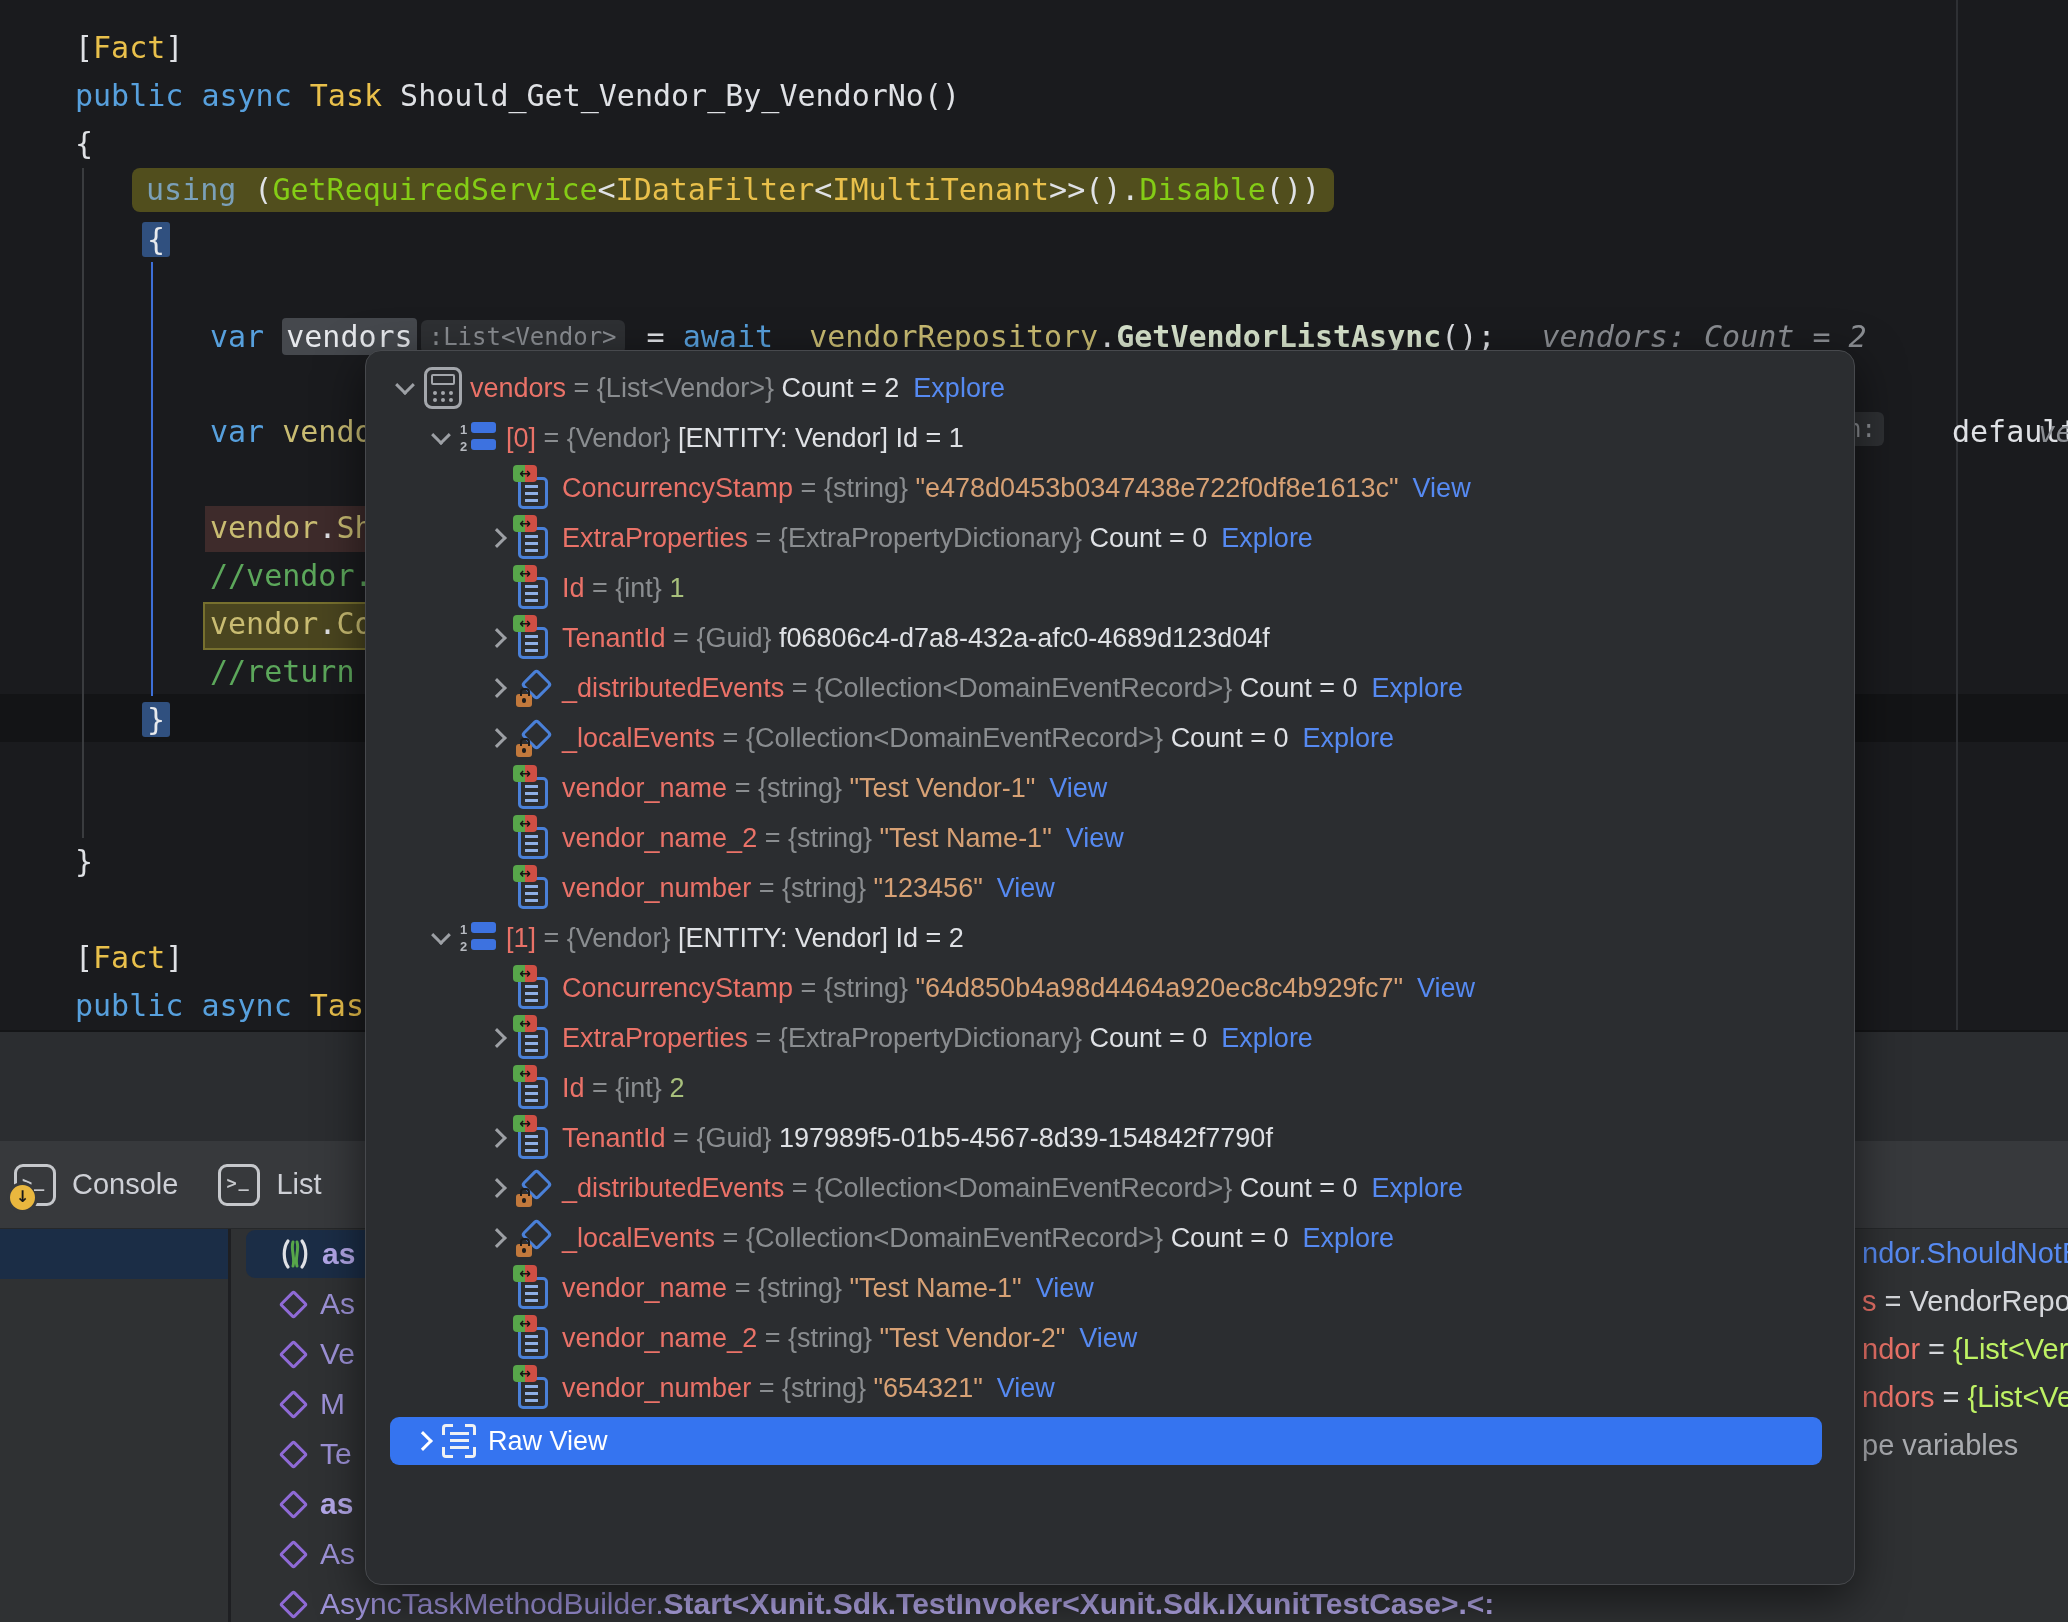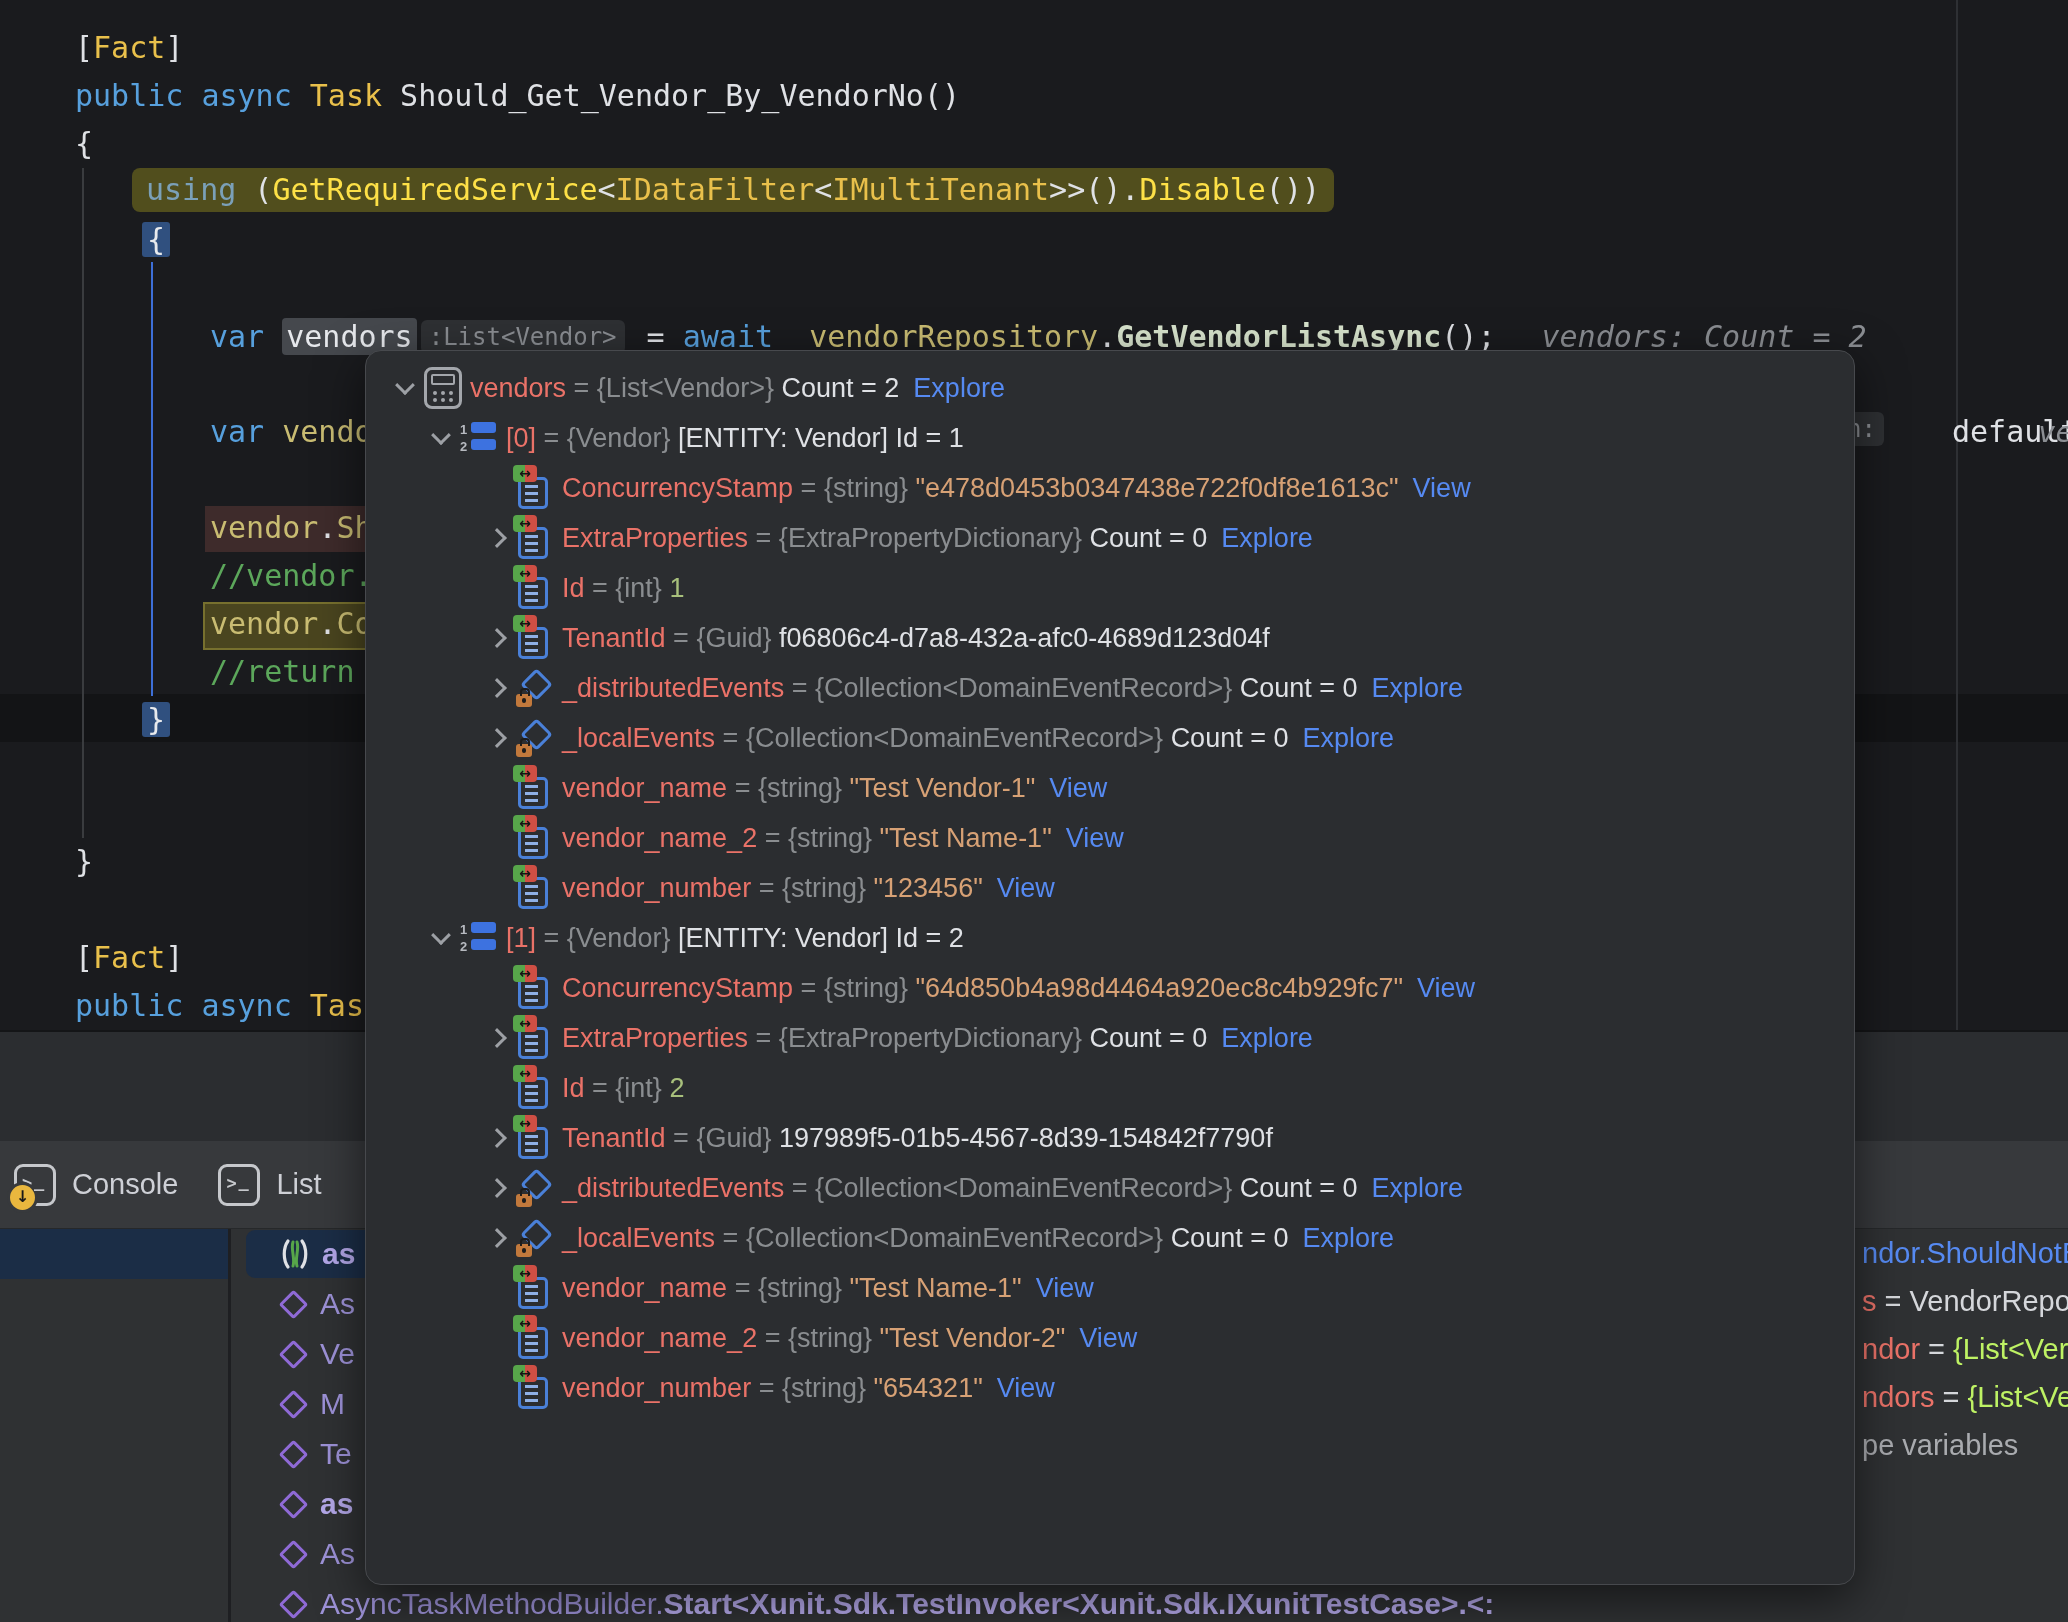--- a/index.html
+++ b/index.html
@@ -1,21 +1,21 @@
 <!DOCTYPE html>
 <html><head>
 <meta charset="utf-8">
 <style>
   html,body{margin:0;padding:0;background:#1e1f22;}
   #stage{position:relative;width:2068px;height:1622px;overflow:hidden;background:#1e1f22;
          font-family:"Liberation Sans",sans-serif;}
   
   #editor{position:absolute;left:0;top:0;width:2068px;height:1030px;background:#1a1b1e;border-bottom:2px solid #141517;}
   .codeline{position:absolute;white-space:pre;font-family:"DejaVu Sans Mono",monospace;font-size:30px;line-height:48px;z-index:3;}
-  .tk-p{color:#dfe1e5}.tk-kw{color:#57a0dd}.tk-type{color:#e9c04b}.tk-meth{color:#fde047}
+  .tk-p{color:#dfe1e5}.tk-kw{color:#57a0dd}.tk-type{color:#e9c04b}.tk-meth{color:#84cc16}
   .tk-methb{color:#d8e4cd;font-weight:700}.tk-khaki{color:#c9bc72}.tk-com{color:#5ca75b}.tk-usingkw{color:#7ba0b8}
   .tk-selvar{color:#e6e8ec;background:#45484d;border-radius:4px;padding:1px 4px;}
   .tk-hint{color:#8b8e93;background:#2e3033;border-radius:6px;font-size:24px;padding:3px 8px;margin:0 4px;vertical-align:2px;}
   .tk-brace{color:#e8eaed;background:#30507f;border-radius:3px;padding:0 5px;}
   .trail-hint{color:#8b8e93;font-style:italic;margin-left:46px;}
   .exec-box{background:#514e1d;border-radius:8px;padding:0 14px;line-height:44px;height:44px;display:inline-block;}
   .band-red{position:absolute;left:205px;top:506px;width:500px;height:46px;background:#3e2b2b;z-index:2;}
   .band-olive{position:absolute;left:203px;top:602px;width:500px;height:44px;background:#4a451f;border:2px solid #77702e;z-index:2;}
   .cur-line{position:absolute;left:0;top:694px;width:2068px;height:48px;background:#131416;z-index:1;}
   .guide{position:absolute;width:2px;z-index:2;}
@@ -183,15 +183,16 @@
         <div class="prow" style="padding-left: 56px;"><span class="chevslot"><span class="chev down"></span></span><span class="iconslot"><span class="ic-index"><span class="d1">1</span><span class="d2">2</span><span class="bar1"></span><span class="bar2"></span></span></span><span class="pname">[1]</span><span class="peq"> = </span><span class="ptype">{Vendor} </span><span class="pval plain">[ENTITY: Vendor] Id = 2</span></div>
         <div class="prow" style="padding-left: 112px;"><span class="chevslot"></span><span class="iconslot"><span class="ic-prop"><span class="card"></span><span class="badge">↔</span></span></span><span class="pname">ConcurrencyStamp</span><span class="peq"> = </span><span class="ptype">{string} </span><span class="pval str">"64d850b4a98d4464a920ec8c4b929fc7"</span><span class="plink">View</span></div>
         <div class="prow" style="padding-left: 112px;"><span class="chevslot"><span class="chev right"></span></span><span class="iconslot"><span class="ic-prop"><span class="card"></span><span class="badge">↔</span></span></span><span class="pname">ExtraProperties</span><span class="peq"> = </span><span class="ptype">{ExtraPropertyDictionary} </span><span class="pval plain">Count = 0</span><span class="plink">Explore</span></div>
         <div class="prow" style="padding-left: 112px;"><span class="chevslot"></span><span class="iconslot"><span class="ic-prop"><span class="card"></span><span class="badge">↔</span></span></span><span class="pname">Id</span><span class="peq"> = </span><span class="ptype">{int} </span><span class="pval num">2</span></div>
         <div class="prow" style="padding-left: 112px;"><span class="chevslot"><span class="chev right"></span></span><span class="iconslot"><span class="ic-prop"><span class="card"></span><span class="badge">↔</span></span></span><span class="pname">TenantId</span><span class="peq"> = </span><span class="ptype">{Guid} </span><span class="pval plain">197989f5-01b5-4567-8d39-154842f7790f</span></div>
         <div class="prow" style="padding-left: 112px;"><span class="chevslot"><span class="chev right"></span></span><span class="iconslot"><span class="ic-field"><span class="diamond"></span><span class="lockb"></span></span></span><span class="pname">_distributedEvents</span><span class="peq"> = </span><span class="ptype">{Collection&lt;DomainEventRecord&gt;} </span><span class="pval plain">Count = 0</span><span class="plink">Explore</span></div>
         <div class="prow" style="padding-left: 112px;"><span class="chevslot"><span class="chev right"></span></span><span class="iconslot"><span class="ic-field"><span class="diamond"></span><span class="lockb"></span></span></span><span class="pname">_localEvents</span><span class="peq"> = </span><span class="ptype">{Collection&lt;DomainEventRecord&gt;} </span><span class="pval plain">Count = 0</span><span class="plink">Explore</span></div>
         <div class="prow" style="padding-left: 112px;"><span class="chevslot"></span><span class="iconslot"><span class="ic-prop"><span class="card"></span><span class="badge">↔</span></span></span><span class="pname">vendor_name</span><span class="peq"> = </span><span class="ptype">{string} </span><span class="pval str">"Test Name-1"</span><span class="plink">View</span></div>
         <div class="prow" style="padding-left: 112px;"><span class="chevslot"></span><span class="iconslot"><span class="ic-prop"><span class="card"></span><span class="badge">↔</span></span></span><span class="pname">vendor_name_2</span><span class="peq"> = </span><span class="ptype">{string} </span><span class="pval str">"Test Vendor-2"</span><span class="plink">View</span></div>
         <div class="prow" style="padding-left: 112px;"><span class="chevslot"></span><span class="iconslot"><span class="ic-prop"><span class="card"></span><span class="badge">↔</span></span></span><span class="pname">vendor_number</span><span class="peq"> = </span><span class="ptype">{string} </span><span class="pval str">"654321"</span><span class="plink">View</span></div>
+        <div class="prow rawsel"><span class="chevslot"><span class="chev right white"></span></span><span class="iconslot"><span class="ic-raw"><span class="c tl"></span><span class="c tr"></span><span class="c bl"></span><span class="c br"></span></span></span><span>Raw View</span></div>
       </div>
   </div>
 </div>
 
 </body></html>

